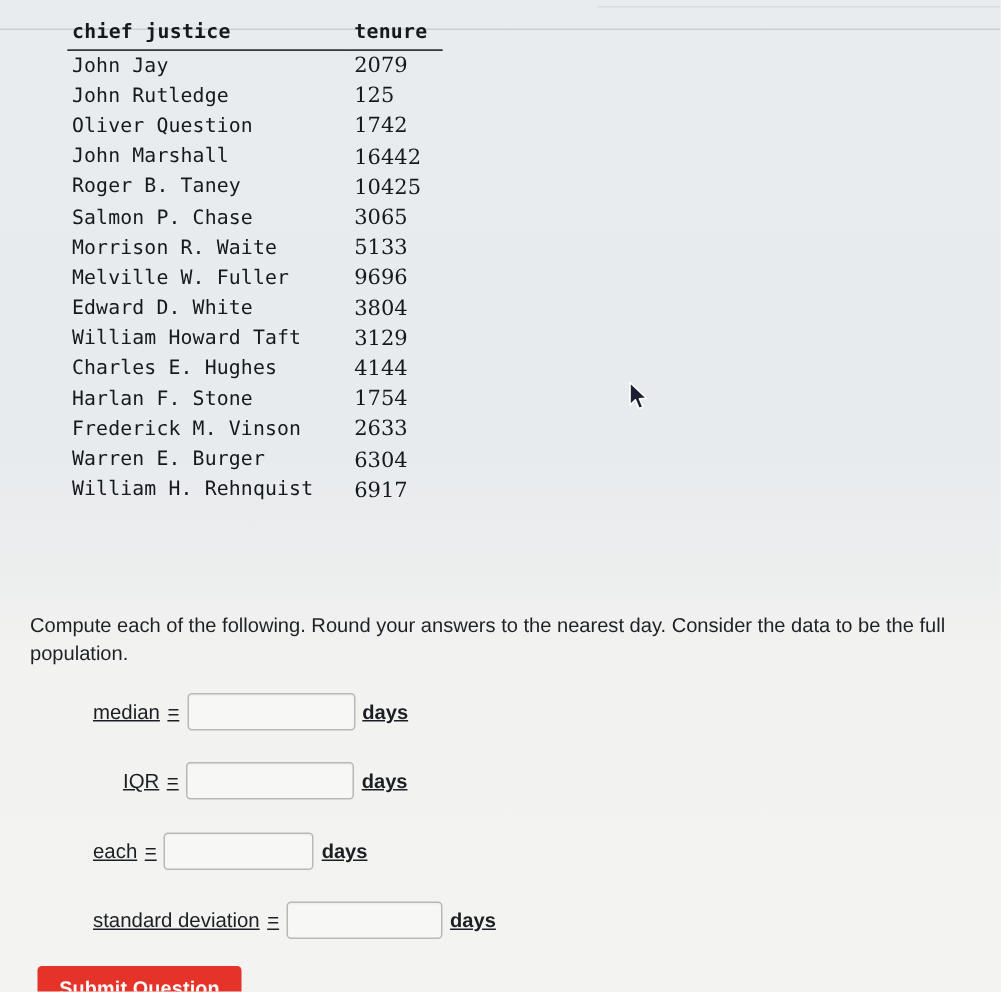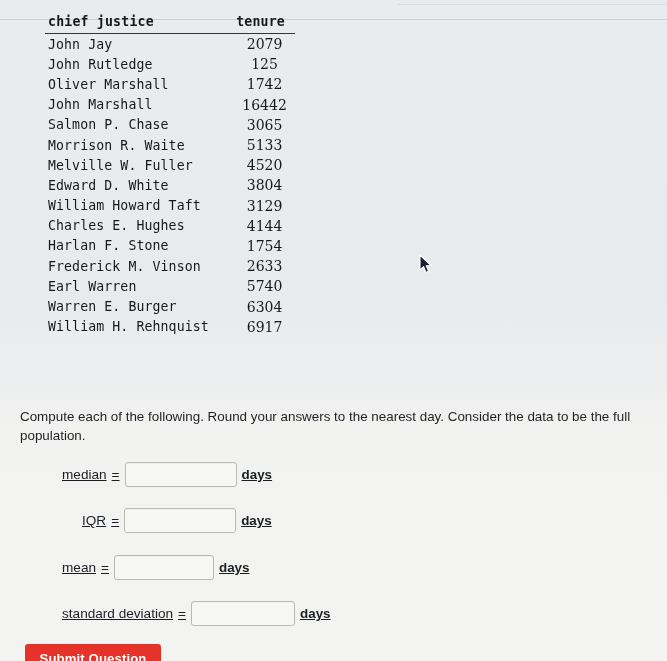--- a/index.html
+++ b/index.html
@@ -76,21 +76,21 @@
     text-align: left;
     padding-right: 2px;
   }
   table.data td {
     padding: 2.1px 0 2.1px 3px;
     white-space: nowrap;
     letter-spacing: .1px;
     margin-top: 44px;
   }
   table.data td.num {
-    text-align: center;
+    text-align: left;
     padding-right: 2px;
     font-family: "DejaVu Serif", "Liberation Serif", serif;
     font-size: 14px;
     letter-spacing: 0;
   }
 
   
   #prompt {
     position: absolute;
     left: 20px;
@@ -193,38 +193,42 @@
       <tbody id="table-body">
           <tr>
             <td>John Jay</td>
             <td class="num">2079</td>
           </tr>
           <tr>
             <td>John Rutledge</td>
             <td class="num">125</td>
           </tr>
           <tr>
-            <td>Oliver Marshall</td>
+            <td>Oliver Question</td>
             <td class="num">1742</td>
           </tr>
           <tr>
             <td>John Marshall</td>
             <td class="num">16442</td>
           </tr>
           <tr>
+            <td>Roger B. Taney</td>
+            <td class="num">10425</td>
+          </tr>
+          <tr>
             <td>Salmon P. Chase</td>
             <td class="num">3065</td>
           </tr>
           <tr>
             <td>Morrison R. Waite</td>
             <td class="num">5133</td>
           </tr>
           <tr>
             <td>Melville W. Fuller</td>
-            <td class="num">4520</td>
+            <td class="num">9696</td>
           </tr>
           <tr>
             <td>Edward D. White</td>
             <td class="num">3804</td>
           </tr>
           <tr>
             <td>William Howard Taft</td>
             <td class="num">3129</td>
           </tr>
           <tr>
@@ -233,24 +237,20 @@
           </tr>
           <tr>
             <td>Harlan F. Stone</td>
             <td class="num">1754</td>
           </tr>
           <tr>
             <td>Frederick M. Vinson</td>
             <td class="num">2633</td>
           </tr>
           <tr>
-            <td>Earl Warren</td>
-            <td class="num">5740</td>
-          </tr>
-          <tr>
             <td>Warren E. Burger</td>
             <td class="num">6304</td>
           </tr>
           <tr>
             <td>William H. Rehnquist</td>
             <td class="num">6917</td>
           </tr>
         </tbody>
     </table>
   </div>
@@ -265,21 +265,21 @@
   </div>
 
   <div class="answer-row" id="row-iqr">
     <span class="lbl">IQR</span>
     <span class="eq">=</span>
     <input class="ans-input" type="text" value="" style="">
     <span class="unit">days</span>
   </div>
 
   <div class="answer-row" id="row-mean">
-    <span class="lbl">mean</span>
+    <span class="lbl">each</span>
     <span class="eq">=</span>
     <input class="ans-input" type="text" value="" style="">
     <span class="unit">days</span>
   </div>
 
   <div class="answer-row" id="row-sd">
     <span class="lbl">standard deviation</span>
     <span class="eq">=</span>
     <input class="ans-input" type="text" value="" style="">
     <span class="unit">days</span>

